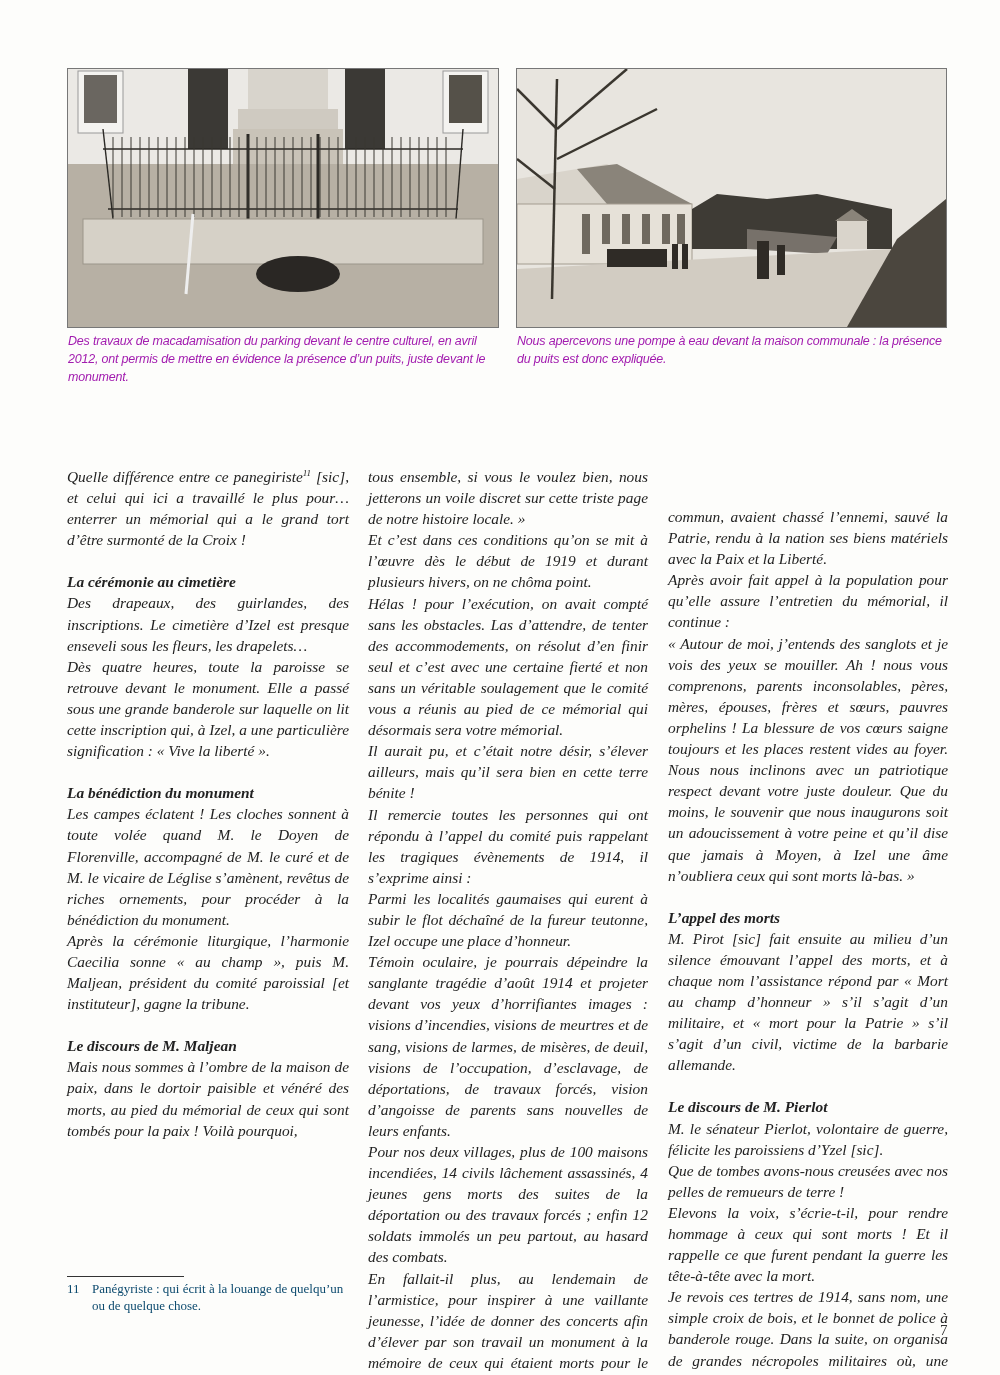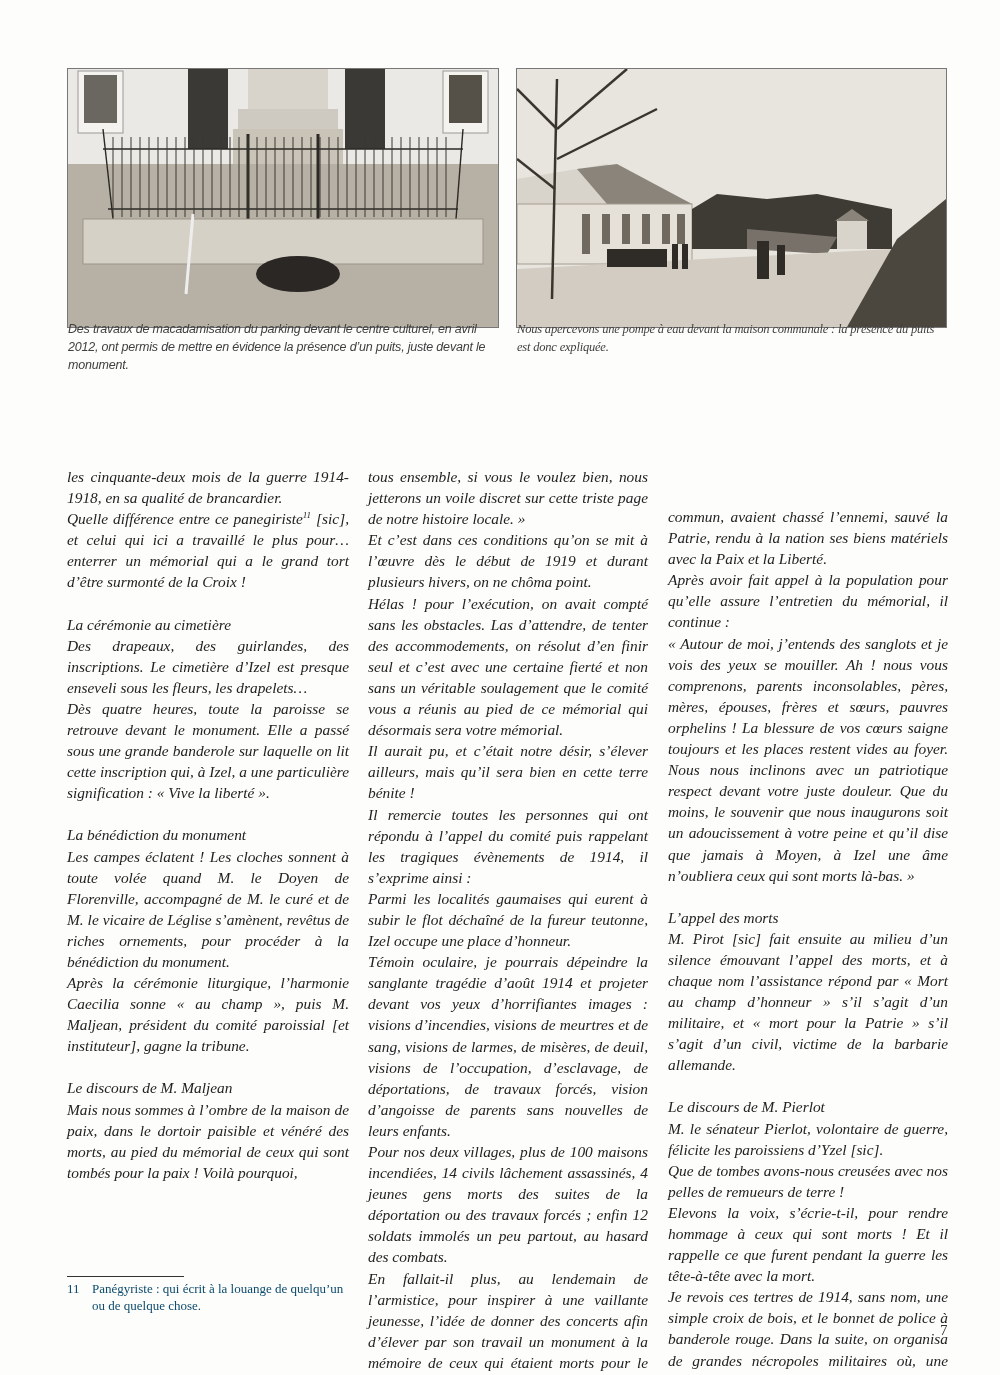--- a/index.html
+++ b/index.html
@@ -8,34 +8,34 @@
     font-family: "Liberation Serif", serif; color: #1e1e1e;
   }
   .photo {
     position: absolute; border: 1px solid #777; overflow: hidden;
   }
   #photo-left { left: 67px; top: 68px; width: 430px; height: 258px;
     background: linear-gradient(180deg, #e9e7e3 0%, #dcdad5 40%, #c9c5be 55%, #b8b2a8 80%, #a9a298 100%); }
   #photo-right { left: 516px; top: 68px; width: 429px; height: 258px;
     background: linear-gradient(180deg, #eceae6 0%, #e6e3de 45%, #d7d3cb 60%, #c8c2b8 80%, #bdb6ab 100%); }
   .caption {
-    position: absolute; top: 320px; font-family: "Liberation Sans", sans-serif; font-style: italic;
-    font-size: 12.5px; line-height: 18px; color: #404040; letter-spacing: -0.2px;
+    position: absolute; top: 332px; font-family: "Liberation Sans", sans-serif; font-style: italic;
+    font-size: 12.5px; line-height: 18px; color: #a21caf; letter-spacing: -0.2px;
   }
   #caption-left { left: 68px; width: 432px; }
-  #caption-right { left: 517px; width: 432px; font-family: Liberation Serif, serif; }
+  #caption-right { left: 517px; width: 432px; }
   .col {
     position: absolute; top: 466px; font-style: italic; font-size: 15.4px; line-height: 21.1px;
     text-align: justify; color: #222;
   }
   #col-1 { left: 67px; width: 282px; }
   #col-2 { left: 368px; width: 280px; }
   #col-3 { left: 668px; width: 280px; margin-top: 40px; }
   .col p { margin: 0; }
-  .col h3 { margin: 21px 0 0 0; font-size: 15.4px; font-weight: normal; font-style: italic; line-height: 21.1px; }
+  .col h3 { margin: 21px 0 0 0; font-size: 15.4px; font-weight: bold; font-style: italic; line-height: 21.1px; }
   sup { font-size: 9px; line-height: 0; }
   #footnote-rule { position: absolute; left: 67px; top: 1276px; width: 117px; border-top: 1px solid #333; }
   #footnote { position: absolute; left: 67px; top: 1280px; width: 290px; font-size: 13px; line-height: 17px; color: #0c4a6e; }
   #footnote .num { display: inline-block; width: 25px; }
   #footnote .txt { display: inline-block; vertical-align: top; width: 255px; }
   #page-number { position: absolute; left: 940px; top: 1322px; font-size: 15px; color: #333; }
   svg { display: block; }
 </style>
 </head>
 <body>
@@ -140,21 +140,20 @@
       <rect x="155" y="175" width="6" height="25"></rect>
         <rect x="165" y="175" width="6" height="25"></rect>
       <rect x="240" y="172" width="12" height="38"></rect>
         <rect x="260" y="176" width="8" height="30"></rect>
     </g>
   </svg>
 </div>
 <div class="caption" id="caption-right">Nous apercevons une pompe à eau devant la maison communale : la présence du puits est donc expliquée.</div>
 
 <div class="col" id="col-1">
-  <p>les cinquante-deux mois de la guerre 1914-1918, en sa qualité de brancardier.</p>
   <p><span>Quelle différence entre ce panegiriste</span><sup>11</sup><span> [sic], et celui qui ici a travaillé le plus pour… enterrer un mémorial qui a le grand tort d’être surmonté de la Croix !</span></p>
   <h3>La cérémonie au cimetière</h3>
   <p>Des drapeaux, des guirlandes, des inscriptions. Le cimetière d’Izel est presque enseveli sous les fleurs, les drapelets…</p>
   <p>Dès quatre heures, toute la paroisse se retrouve devant le monument. Elle a passé sous une grande banderole sur laquelle on lit cette inscription qui, à Izel, a une particulière signification : « Vive la liberté ».</p>
   <h3>La bénédiction du monument</h3>
   <p>Les campes éclatent ! Les cloches sonnent à toute volée quand M. le Doyen de Florenville, accompagné de M. le curé et de M. le vicaire de Léglise s’amènent, revêtus de riches ornements, pour procéder à la bénédiction du monument.</p>
   <p>Après la cérémonie liturgique, l’harmonie Caecilia sonne « au champ », puis M. Maljean, président du comité paroissial [et instituteur], gagne la tribune.</p>
   <h3>Le discours de M. Maljean</h3>
   <p>Mais nous sommes à l’ombre de la maison de paix, dans le dortoir paisible et vénéré des morts, au pied du mémorial de ceux qui sont tombés pour la paix ! Voilà pourquoi,</p>
 </div>

